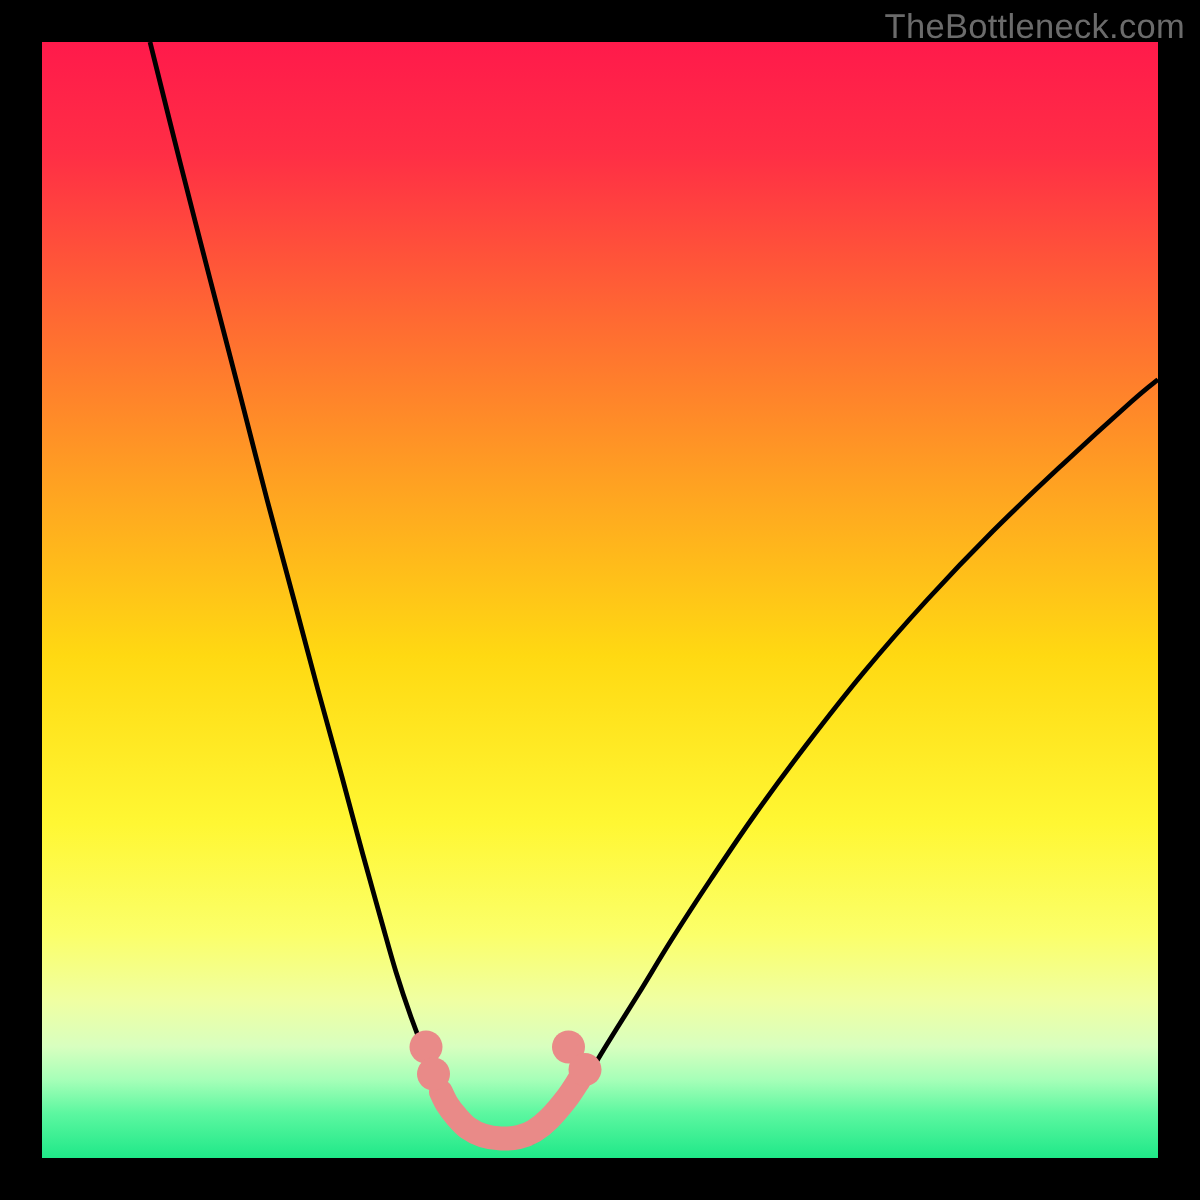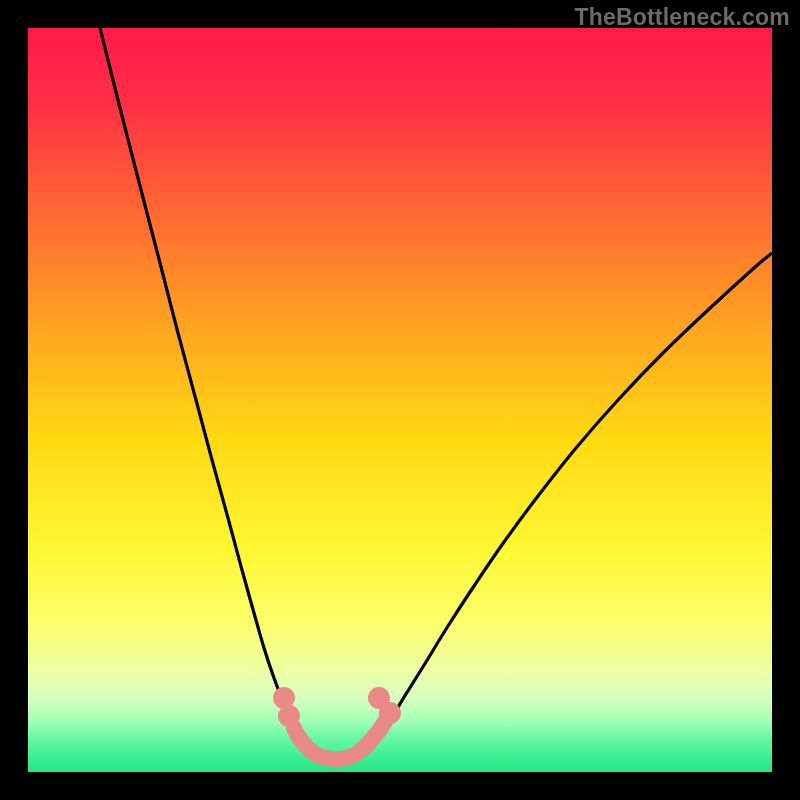--- a/index.html
+++ b/index.html
@@ -23,21 +23,21 @@
     width: 744px;
     height: 744px;
     overflow: hidden;
   }
   .watermark {
     position: absolute;
     top: 4px;
     right: 10px;
     color: #6b6b6b;
     font-size: 23px;
-    font-weight: 700;
+    font-weight: 400;
     letter-spacing: 0.2px;
     user-select: none;
   }
   svg { display: block; }
 </style>
 </head>
 <body>
 
 <div class="frame">
   <div class="plot">

